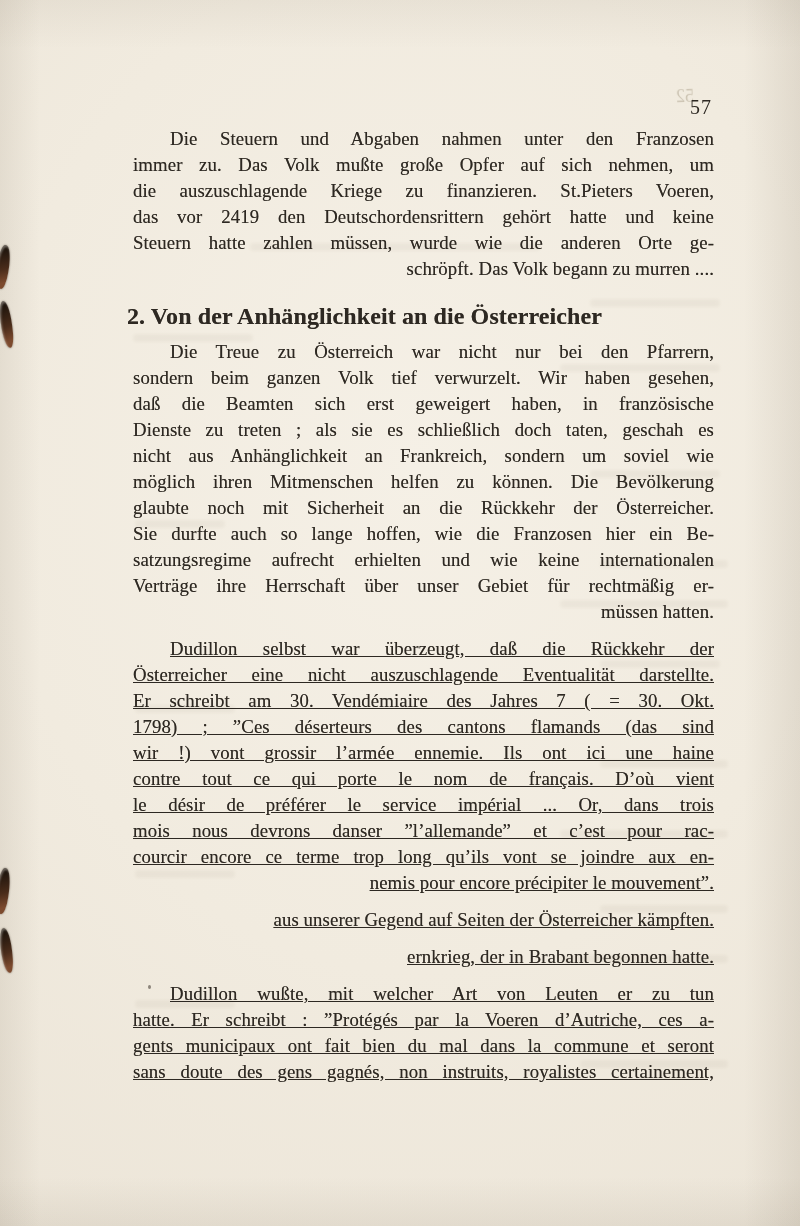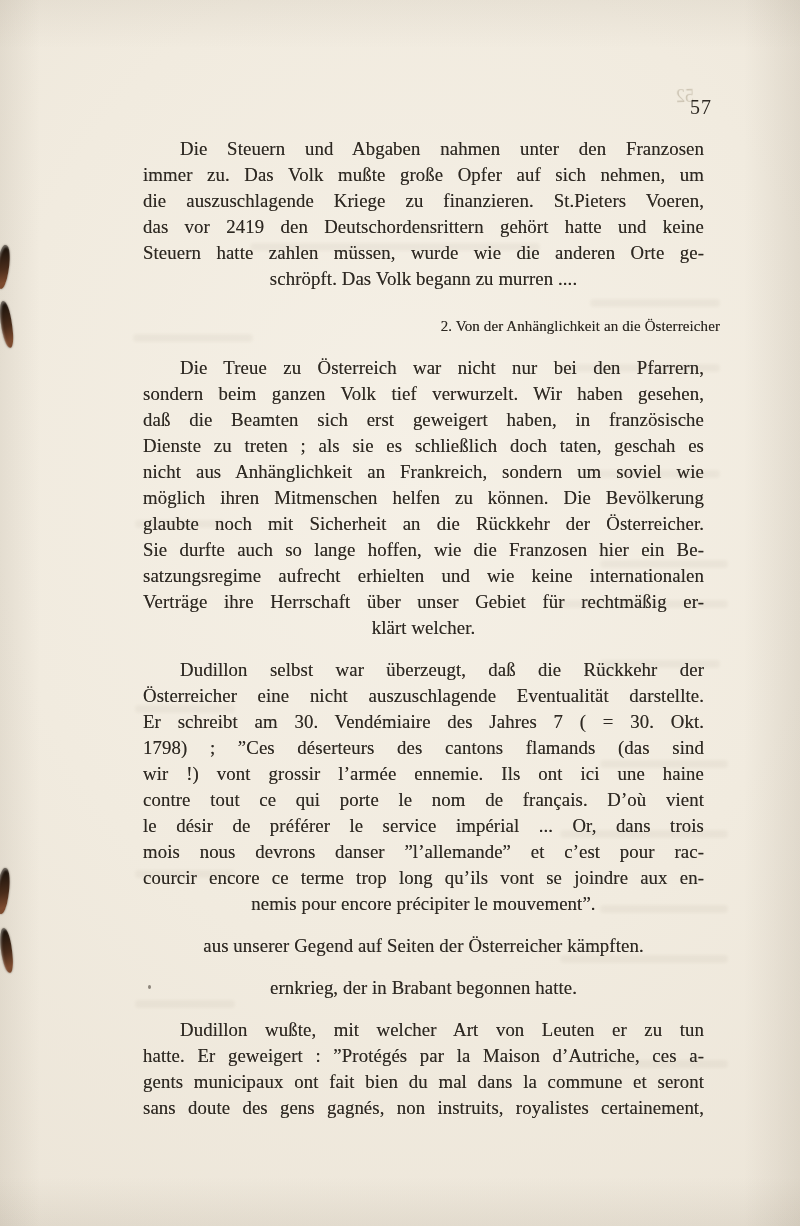--- a/index.html
+++ b/index.html
@@ -29,26 +29,26 @@
     font-size:18px; color:#a2967f; opacity:.45;
     transform: scaleX(-1) rotate(2deg);
     filter: blur(0.7px);
   }
   .text-block {
     position:absolute; left:127px; top:120px; width:593px;
     font-size:18.8px; line-height:26px;
     letter-spacing:0.1px;
     text-shadow: 0 0 0.5px rgba(42,36,28,0.55);
   }
-  .para { margin:16px; }
-  .para.gap { margin-top:11px; }
-  .heading { margin:21px 0 10px 0; font-size:15px; font-weight:normal; line-height:26px;text-align:right; }
+  .para { margin:6px; }
+  .para.gap { margin-top:11px;text-decoration:underline; }
+  .heading { margin:21px 0 10px 0; font-size:24px; font-weight:bold; line-height:26px; }
   .ln { min-height:26px; }
   .j { text-align: justify; text-align-last: justify; }
-  .last { text-align: center; }
+  .last { text-align: right; }
   .ind { text-indent: 37px; }
   
   .mark {
     position:absolute; pointer-events:none;
     background: linear-gradient(160deg, #1d140c 10%, #4a2c1a 55%, #7c4a2e 85%);
     border-radius: 45% 55% 40% 60%;
     box-shadow: 0 0 2px rgba(40,25,12,0.6), inset 1px 2px 2px rgba(255,250,240,0.35);
   }
   .mark.m1 { left:-3px; top:245px; width:12px; height:44px; transform:rotate(9deg); }
   .mark.m2 { left:1px;  top:301px; width:11px; height:47px; transform:rotate(-7deg); }
@@ -116,21 +116,21 @@
       <div class="ln j ind">Die Treue zu Österreich war nicht nur bei den Pfarrern,</div>
       <div class="ln j">sondern beim ganzen Volk tief verwurzelt. Wir haben gesehen,</div>
       <div class="ln j">daß die Beamten sich erst geweigert haben, in französische</div>
       <div class="ln j">Dienste zu treten ; als sie es schließlich doch taten, geschah es</div>
       <div class="ln j">nicht aus Anhänglichkeit an Frankreich, sondern um soviel wie</div>
       <div class="ln j">möglich ihren Mitmenschen helfen zu können. Die Bevölkerung</div>
       <div class="ln j">glaubte noch mit Sicherheit an die Rückkehr der Österreicher.</div>
       <div class="ln j">Sie durfte auch so lange hoffen, wie die Franzosen hier ein Be-</div>
       <div class="ln j">satzungsregime aufrecht erhielten und wie keine internationalen</div>
       <div class="ln j">Verträge ihre Herrschaft über unser Gebiet für rechtmäßig er-</div>
-      <div class="ln last">klärt welcher.</div>
+      <div class="ln last">müssen hatten.</div>
     </section>
 
     <section class="para gap">
       <div class="ln j ind">Dudillon selbst war überzeugt, daß die Rückkehr der</div>
       <div class="ln j">Österreicher eine nicht auszuschlagende Eventualität darstellte.</div>
       <div class="ln j">Er schreibt am 30. Vendémiaire des Jahres 7 ( = 30. Okt.</div>
       <div class="ln j">1798) ; ”Ces déserteurs des cantons flamands (das sind</div>
       <div class="ln j">wir !) vont grossir l’armée ennemie. Ils ont ici une haine</div>
       <div class="ln j">contre tout ce qui porte le nom de français. D’où vient</div>
       <div class="ln j">le désir de préférer le service impérial ... Or, dans trois</div>
@@ -142,19 +142,19 @@
     <section class="para gap">
       <div class="ln last">aus unserer Gegend auf Seiten der Österreicher kämpften.</div>
     </section>
 
     <section class="para gap">
       <div class="ln last">ernkrieg, der in Brabant begonnen hatte.</div>
     </section>
 
     <section class="para gap">
       <div class="ln j ind">Dudillon wußte, mit welcher Art von Leuten er zu tun</div>
-      <div class="ln j">hatte. Er geweigert : ”Protégés par la Maison d’Autriche, ces a-</div>
+      <div class="ln j">hatte. Er schreibt : ”Protégés par la Voeren d’Autriche, ces a-</div>
       <div class="ln j">gents municipaux ont fait bien du mal dans la commune et seront</div>
       <div class="ln j">sans doute des gens gagnés, non instruits, royalistes certainement,</div>
     </section>
 
   </main>
 </div>
 
 </body></html>

